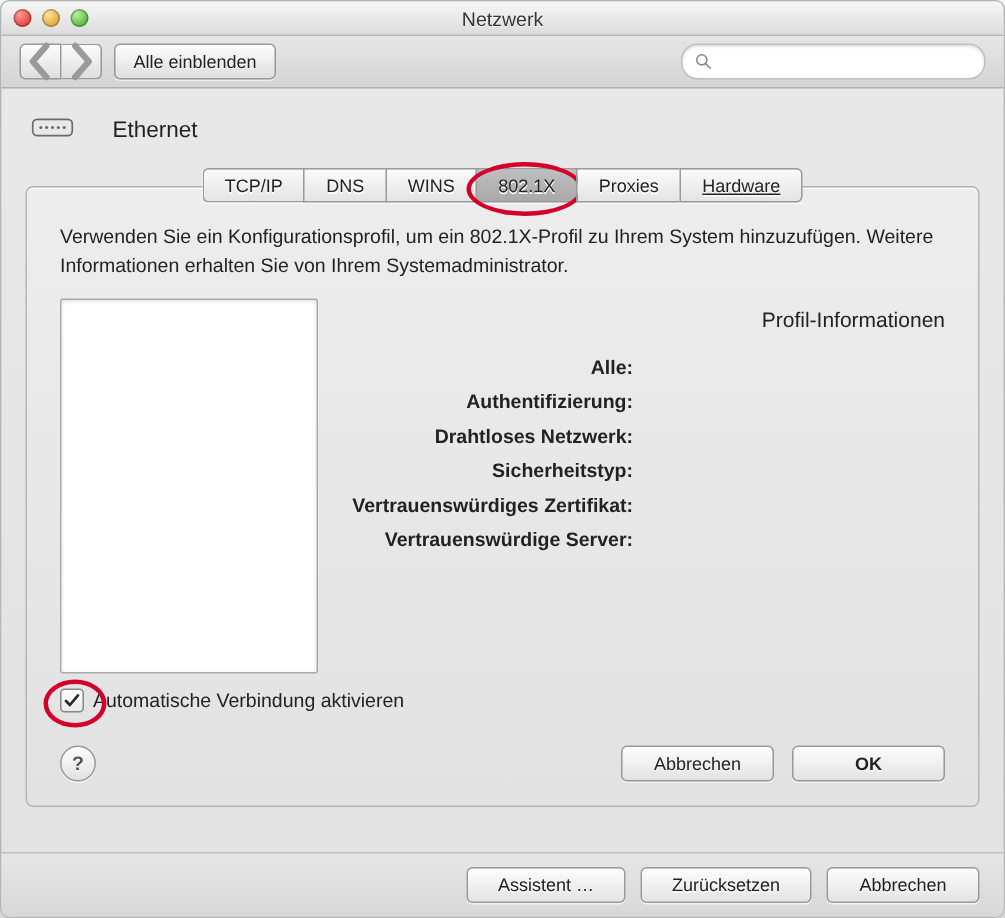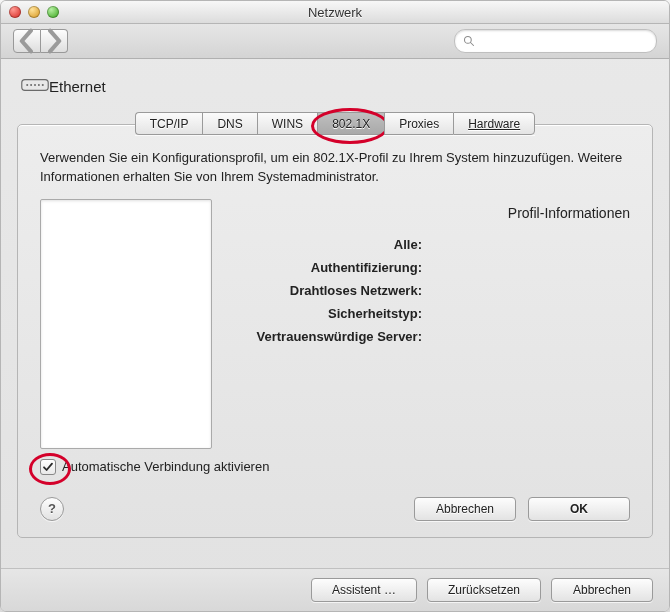--- a/index.html
+++ b/index.html
@@ -16,21 +16,21 @@
   .toolbar{height:34px;background:linear-gradient(#e6e6e6,#d4d4d4);border-bottom:1px solid #b0b0b0;display:flex;align-items:center;padding:0 12px;gap:8px;}
   .navseg{display:flex;}
   .segbtn{width:26px;height:22px;background:linear-gradient(#fdfdfd,#dedede);border:1px solid #999;display:flex;align-items:center;justify-content:center;color:#888;font-size:12px;}
   .segbtn:first-child{border-radius:4px 0 0 4px;}
   .segbtn:last-child{border-radius:0 4px 4px 0;border-left:none;}
   .pillbtn{height:22px;padding:0 12px;background:linear-gradient(#fdfdfd,#dedede);border:1px solid #999;border-radius:4px;display:flex;align-items:center;font-size:12px;text-shadow:0 1px 0 #fff;box-shadow:0 1px 0 rgba(255,255,255,.6);}
   .search{margin-left:auto;width:185px;height:22px;border:1px solid #bfbfbf;border-radius:11px;background:#fff;display:flex;align-items:center;padding:0 8px;color:#999;box-shadow:inset 0 1px 2px rgba(0,0,0,.15);}
   .search svg{width:12px;height:12px;margin-right:4px;}
   
   .body{flex:1;padding:14px 16px 0 16px;display:flex;flex-direction:column;}
-  .service{display:flex;align-items:center;gap:0;padding:2px 4px 10px 4px;}
+  .service{display:flex;align-items:center;gap:26px;padding:2px 4px 10px 4px;}
   .service-icon svg{width:28px;height:20px;}
   .service-name{font-size:15px;}
   
   .tabs{display:flex;justify-content:center;margin-top:4px;position:relative;z-index:2;}
   .tabgroup{display:flex;box-shadow:0 1px 0 rgba(255,255,255,.7);}
   .tab{height:21px;padding:0 14px;background:linear-gradient(#fbfbfb,#e4e4e4);border:1px solid #9a9a9a;border-right:none;display:flex;align-items:center;font-size:12px;text-shadow:0 1px 0 #fff;position:relative;}
   .tab:last-child{border-right:1px solid #9a9a9a;border-radius:0 4px 4px 0;text-decoration:underline;}
   .tab:first-child{border-radius:4px 0 0 4px;}
   .tab.sel{background:linear-gradient(#bfbfbf,#a9a9a9);color:#222;}
   .annot{position:absolute;border:3px solid #d4002a;border-radius:50%;pointer-events:none;}
@@ -76,20 +76,23 @@
         <svg viewBox="0 0 10 10">
             <path d="M6.5 1 L3 5 L6.5 9" stroke="#9a9a9a" stroke-width="1.6" fill="none" stroke-linecap="round" stroke-linejoin="round"></path>
           </svg>
       </div>
       <div class="segbtn">
         <svg viewBox="0 0 10 10">
             <path d="M3.5 1 L7 5 L3.5 9" stroke="#9a9a9a" stroke-width="1.6" fill="none" stroke-linecap="round" stroke-linejoin="round"></path>
           </svg>
       </div>
     </div>
+    <div class="pillbtn">
+      <span>Alle einblenden</span>
+    </div>
     <div class="search">
       <svg viewBox="0 0 16 16">
           <circle cx="6.5" cy="6.5" r="4.5" stroke="#8a8a8a" stroke-width="1.4" fill="none"></circle>
           <line x1="10" y1="10" x2="14" y2="14" stroke="#8a8a8a" stroke-width="1.4" stroke-linecap="round"></line>
         </svg>
       <span></span>
     </div>
   </div>
 
   <div class="body">
@@ -149,20 +152,24 @@
             </div>
           <div class="kv">
               <div class="k">Drahtloses Netzwerk:</div>
               <div class="v"></div>
             </div>
           <div class="kv">
               <div class="k">Sicherheitstyp:</div>
               <div class="v"></div>
             </div>
           <div class="kv">
+              <div class="k">Vertrauenswürdiges Zertifikat:</div>
+              <div class="v"></div>
+            </div>
+          <div class="kv">
               <div class="k">Vertrauenswürdige Server:</div>
               <div class="v"></div>
             </div>
         </div>
       </div>
 
       <div class="autorow">
         <div class="cb">
           <svg viewBox="0 0 12 12">
               <path d="M2 6.3 L4.6 9 L10 2.6" stroke="#2a2a2a" stroke-width="1.8" fill="none" stroke-linecap="round" stroke-linejoin="round"></path>

